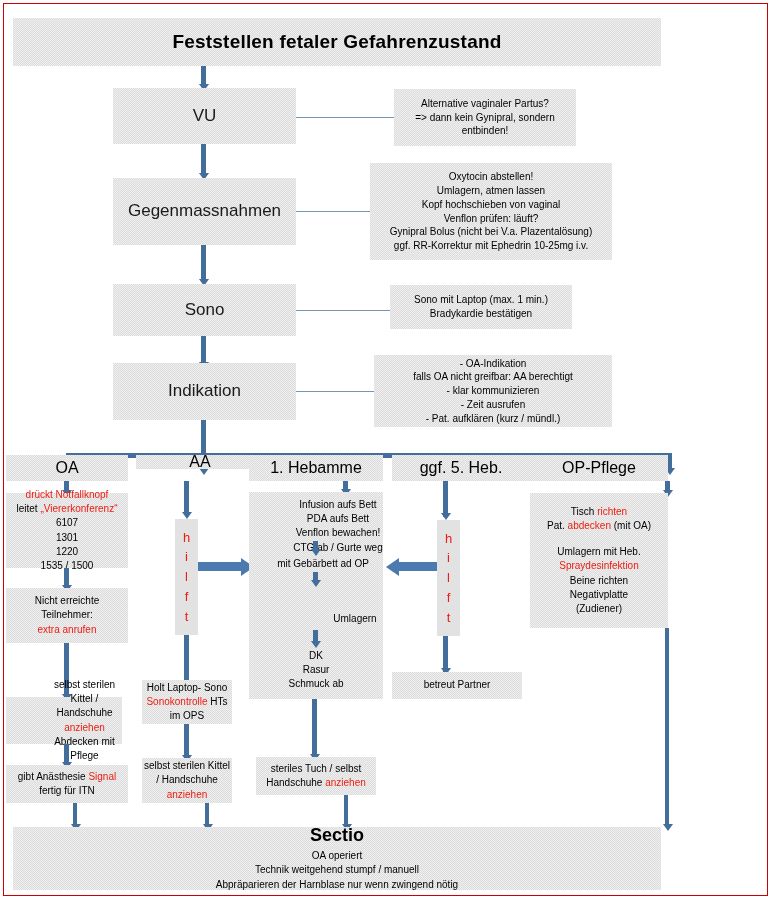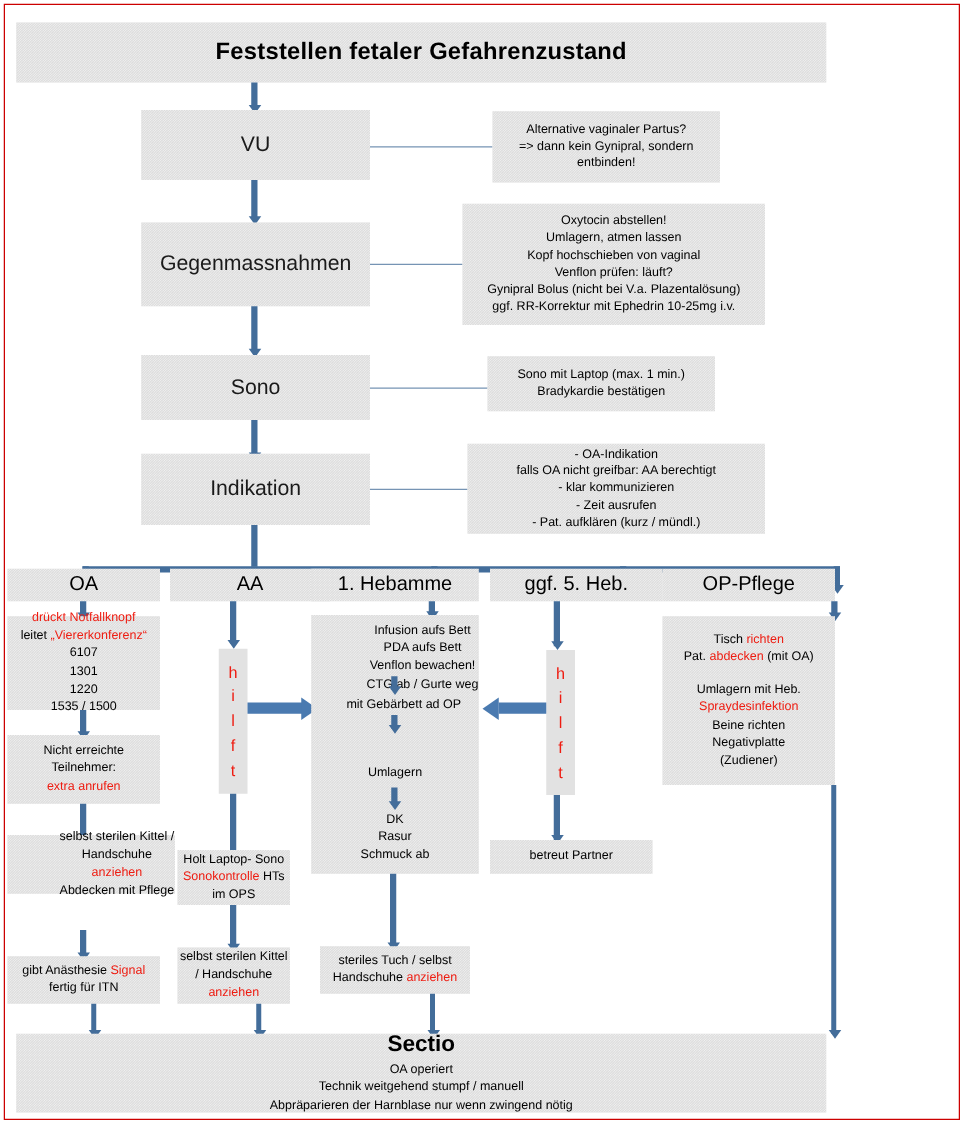--- a/index.html
+++ b/index.html
@@ -199,21 +199,21 @@
   <div class="vline" style="left:345px; top:453px; width:5px; height:17px;"></div>
   <div class="arrowhead-down" style="left:343px; top:468px;"></div>
   <div class="vline" style="left:496px; top:453px; width:5px; height:17px;"></div>
   <div class="arrowhead-down" style="left:494px; top:468px;"></div>
   <div class="vline" style="left:667px; top:453px; width:5px; height:17px;"></div>
   <div class="arrowhead-down" style="left:665px; top:468px;"></div>
 
   <div class="node col-head" style="left:6px; top:455px; width:122px; height:26px;">
     <span>OA</span>
   </div>
-  <div class="node col-head" style="left:136px; top:455px; width:128px; height:26px;">
+  <div class="node col-head" style="left:136px; top:455px; width:128px; height:14px;">
     <span>AA</span>
   </div>
   <div class="node col-head" style="left:249px; top:455px; width:134px; height:26px;">
     <span>1. Hebamme</span>
   </div>
   <div class="node col-head" style="left:392px; top:455px; width:138px; height:26px;">
     <span>ggf. 5. Heb.</span>
   </div>
   <div class="node col-head" style="left:530px; top:455px; width:138px; height:26px;">
     <span>OP-Pflege</span>
@@ -236,21 +236,21 @@
 
   <div class="node task-node" style="left:6px; top:588px; width:122px; height:55px;">
     <span>Nicht erreichte</span>
     <span>Teilnehmer:</span>
     <span class="red">extra anrufen</span>
   </div>
 
   <div class="vline" style="left:64px; top:643px; width:5px; height:54px;"></div>
   <div class="arrowhead-down" style="left:62px; top:694px;"></div>
 
-  <div class="node task-node" style="left:6px; top:668px; width:134px; height:47px;padding-left:41px;">
+  <div class="node task-node" style="left:6px; top:697px; width:116px; height:47px;padding-left:41px;">
     <span>selbst sterilen Kittel /</span>
     <span><span>Handschuhe </span><span class="red">anziehen</span></span>
     <span>Abdecken mit Pflege</span>
   </div>
 
   <div class="vline" style="left:64px; top:744px; width:5px; height:21px;"></div>
   <div class="arrowhead-down" style="left:62px; top:762px;"></div>
 
   <div class="node task-node" style="left:6px; top:765px; width:122px; height:38px;">
     <span><span>gibt Anästhesie </span><span class="red">Signal</span></span>
@@ -302,21 +302,21 @@
     <span class="task-node" style="background:none;">Infusion aufs Bett
 PDA aufs Bett
 Venflon bewachen!
 CTG ab / Gurte weg</span>
   </div>
   <div class="vline" style="left:313px; top:541px; width:5px; height:11px;"></div>
   <div class="arrowhead-down" style="left:311px; top:549px;"></div>
   <div class="task-node" style="position:absolute; left:249px; top:557px; width:148px; text-align:center;">mit Gebärbett ad OP</div>
   <div class="vline" style="left:313px; top:572px; width:5px; height:11px;"></div>
   <div class="arrowhead-down" style="left:311px; top:580px;"></div>
-  <div class="task-node" style="position:absolute; left:249px; top:612px; width:134px; text-align:center;">Umlagern</div>
+  <div class="task-node" style="position:absolute; left:249px; top:612px; width:134px; text-align:center;padding-left:39px;">Umlagern</div>
   <div class="vline" style="left:313px; top:630px; width:5px; height:14px;"></div>
   <div class="arrowhead-down" style="left:311px; top:641px;"></div>
   <div class="task-node" style="position:absolute; left:249px; top:649px; width:134px; text-align:center; white-space:pre-line;">DK
 Rasur
 Schmuck ab</div>
 
   <div class="vline" style="left:312px; top:699px; width:5px; height:58px;"></div>
   <div class="arrowhead-down" style="left:310px; top:754px;"></div>
 
   <div class="node task-node" style="left:256px; top:757px; width:120px; height:38px;">

